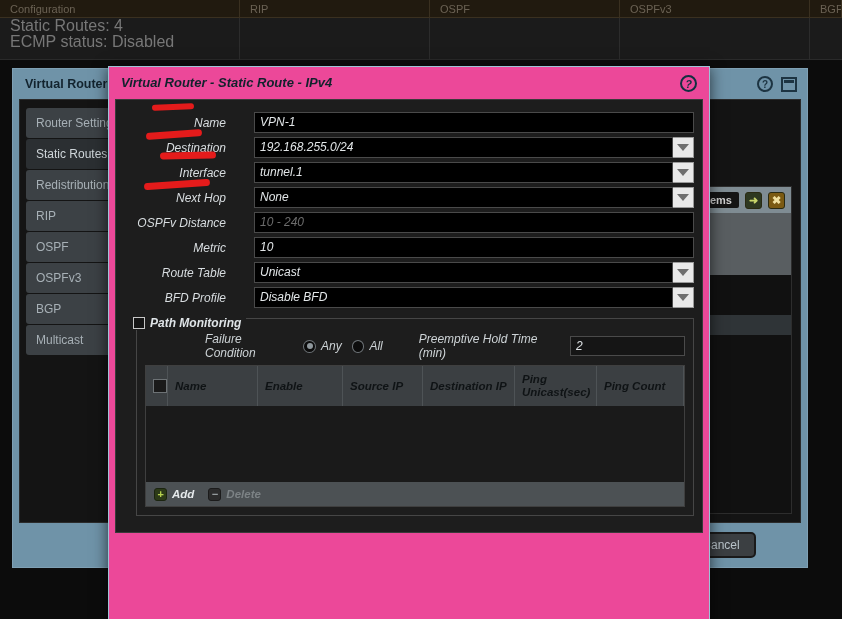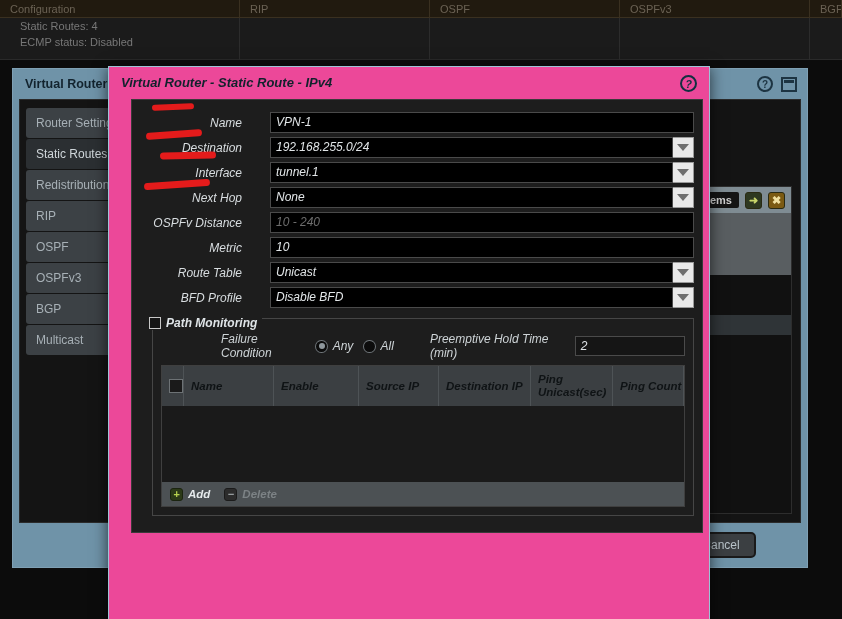--- a/index.html
+++ b/index.html
@@ -24,21 +24,21 @@
     white-space: nowrap;
   }
   .bg-summary {
     position: absolute; left: 0; top: 18px; width: 842px; height: 42px;
     background: #1b1b1b; border-bottom: 1px solid #2a2a2a;
   }
   .bg-summary .col {
     position: absolute; top: 0; height: 42px; border-right: 1px solid #2c2c2c;
   }
   .bg-summary .line {
-    color: #777; font-size: 11px; padding-left: 20px; line-height: 16px;
+    color: #777; font-size: 16px; padding-left: 10px; line-height: 16px;
   }
 
   
   .vr-window {
     position: absolute; left: 12px; top: 68px; width: 796px; height: 500px;
     background: #6f93a8; border: 1px solid #7fa0b4;
   }
   .vr-titlebar {
     position: absolute; left: 0; top: 0; width: 100%; height: 30px;
     background: #6f93a8; color: #12232e; font-size: 12.5px; font-weight: bold;
@@ -130,21 +130,21 @@
   .dlg-title {
     height: 32px; line-height: 32px; padding-left: 12px;
     color: #11222c; font-size: 13px; font-weight: bold;
   }
   .dlg-title-help {
     position: absolute; right: 12px; top: 8px;
     width: 17px; height: 17px; border-radius: 50%; border: 2px solid #123040;
     color: #123040; font-size: 11px; font-weight: bold; text-align: center; line-height: 14px;
   }
   .dlg-body {
-    position: absolute; left: 22px; top: 32px; right: 6px; height: 434px;
+    position: absolute; left: 6px; top: 32px; right: 6px; height: 434px;
     background: #1d1d1d; border: 1px solid #3a3a3a;
     padding: 10px 8px 8px 8px;
   }
   .dlg-footer {
     position: absolute; left: 0; right: 0; bottom: 0; height: 38px;
     background: #85aec4;
   }
   .dlg-btn {
     position: absolute; top: 6px; height: 26px; border-radius: 5px;
     border: 2px solid #131313; font-size: 12.5px; text-align: center; line-height: 22px;

